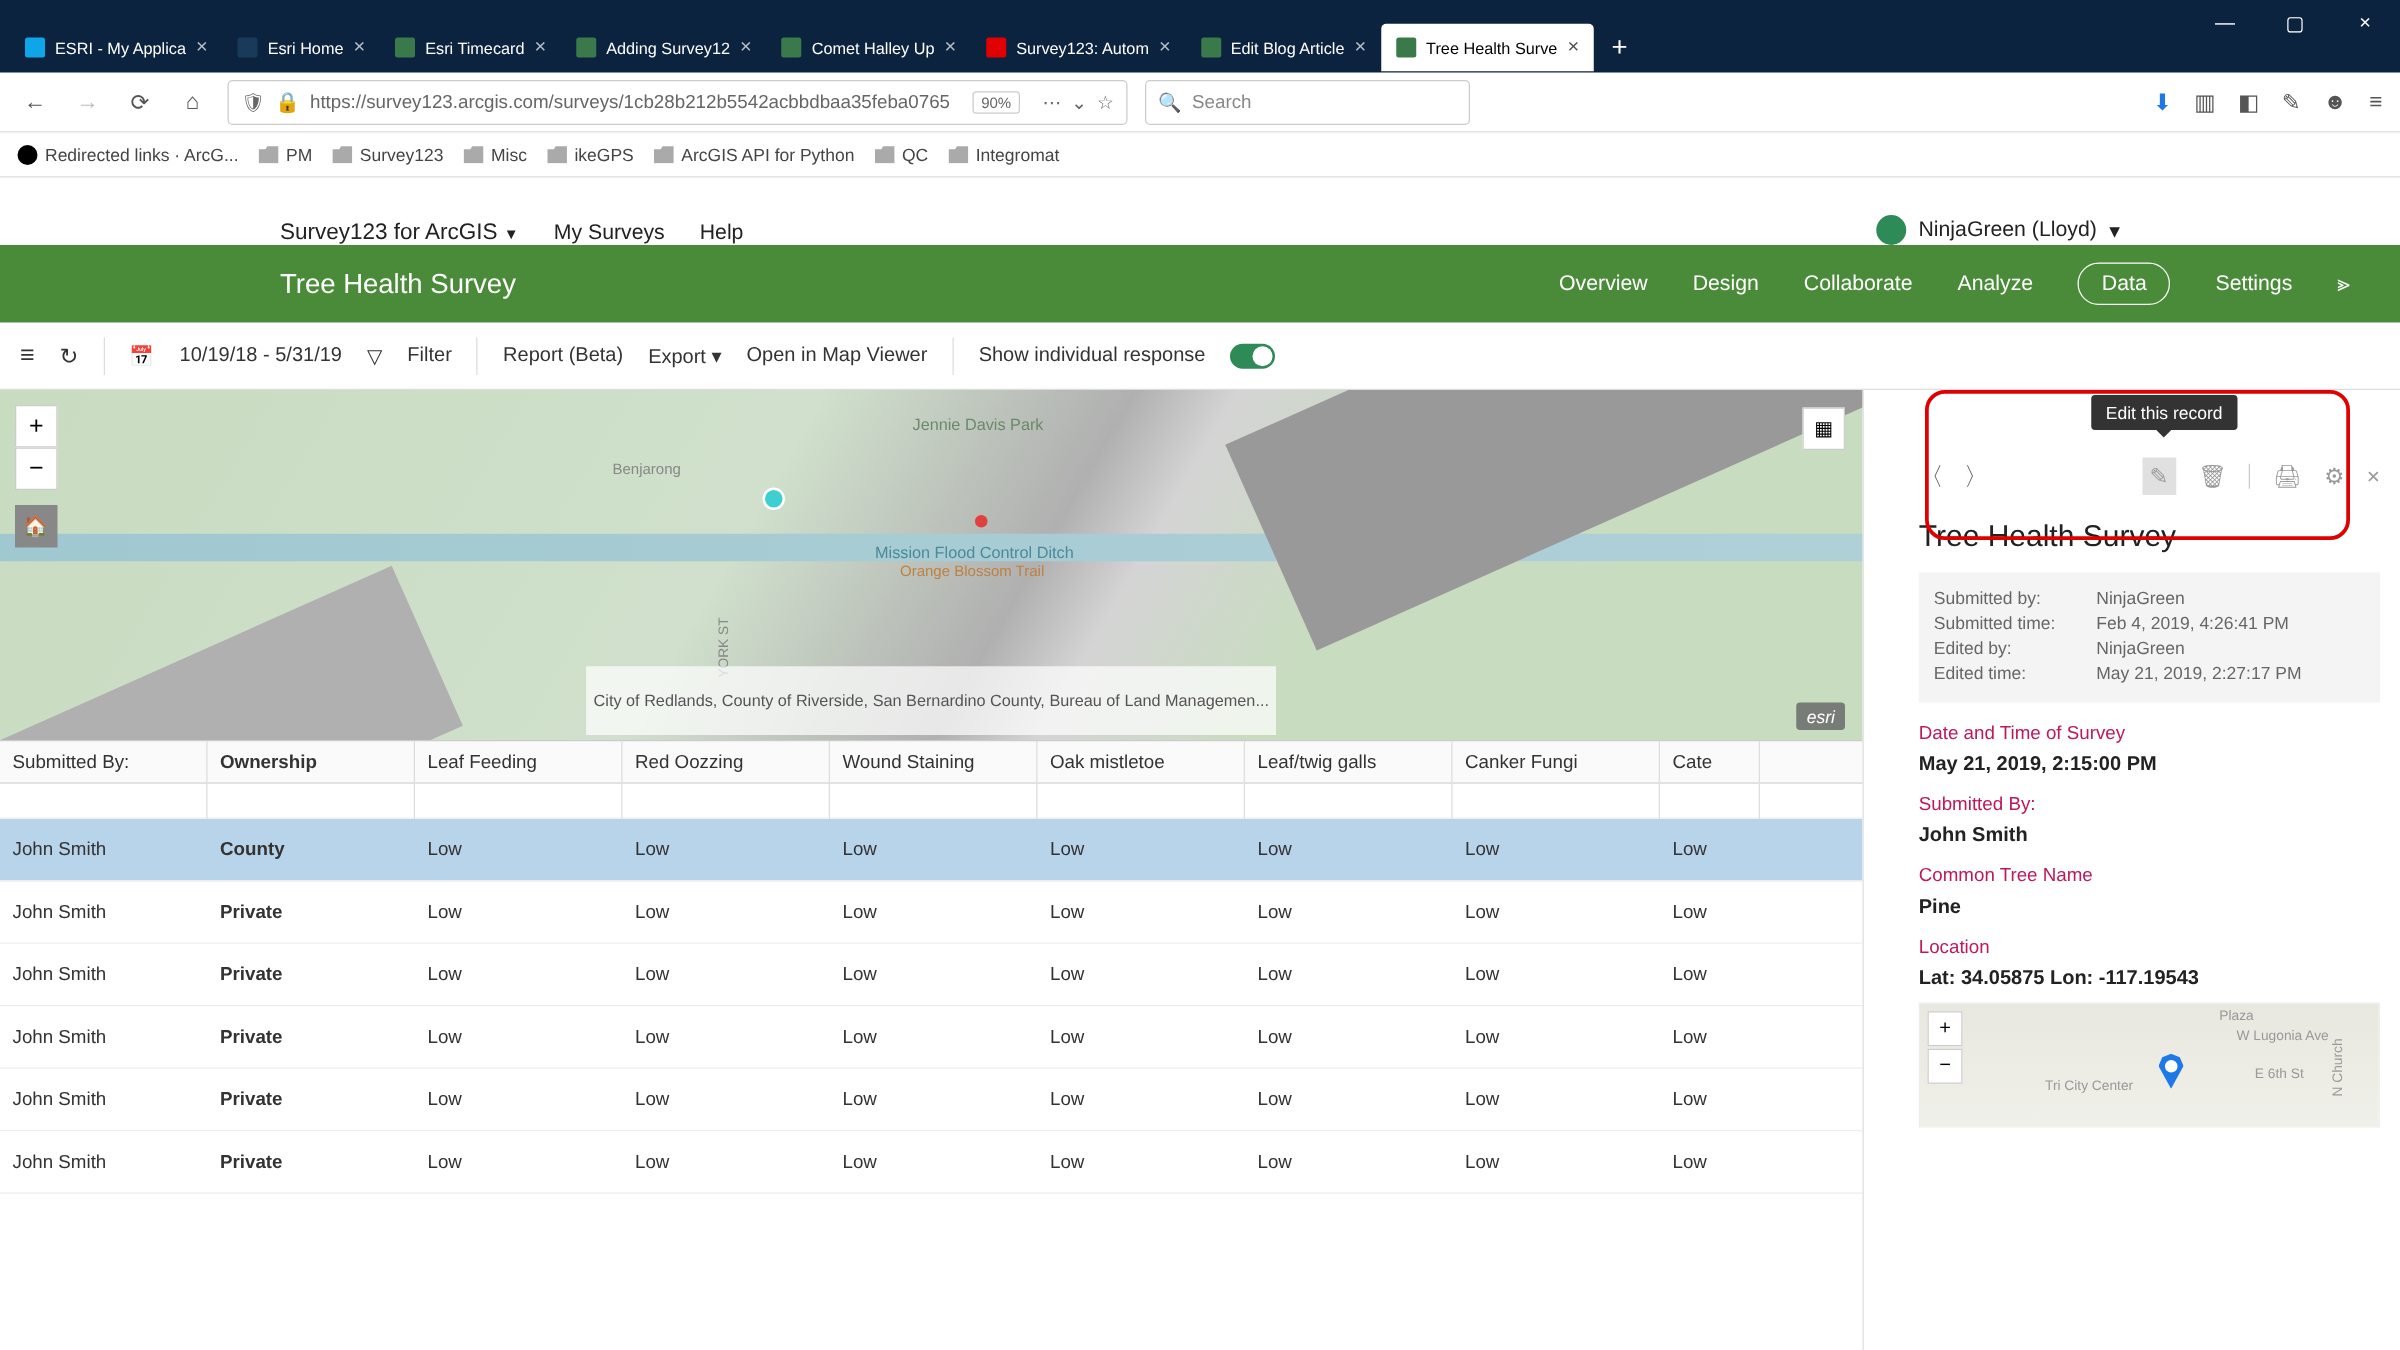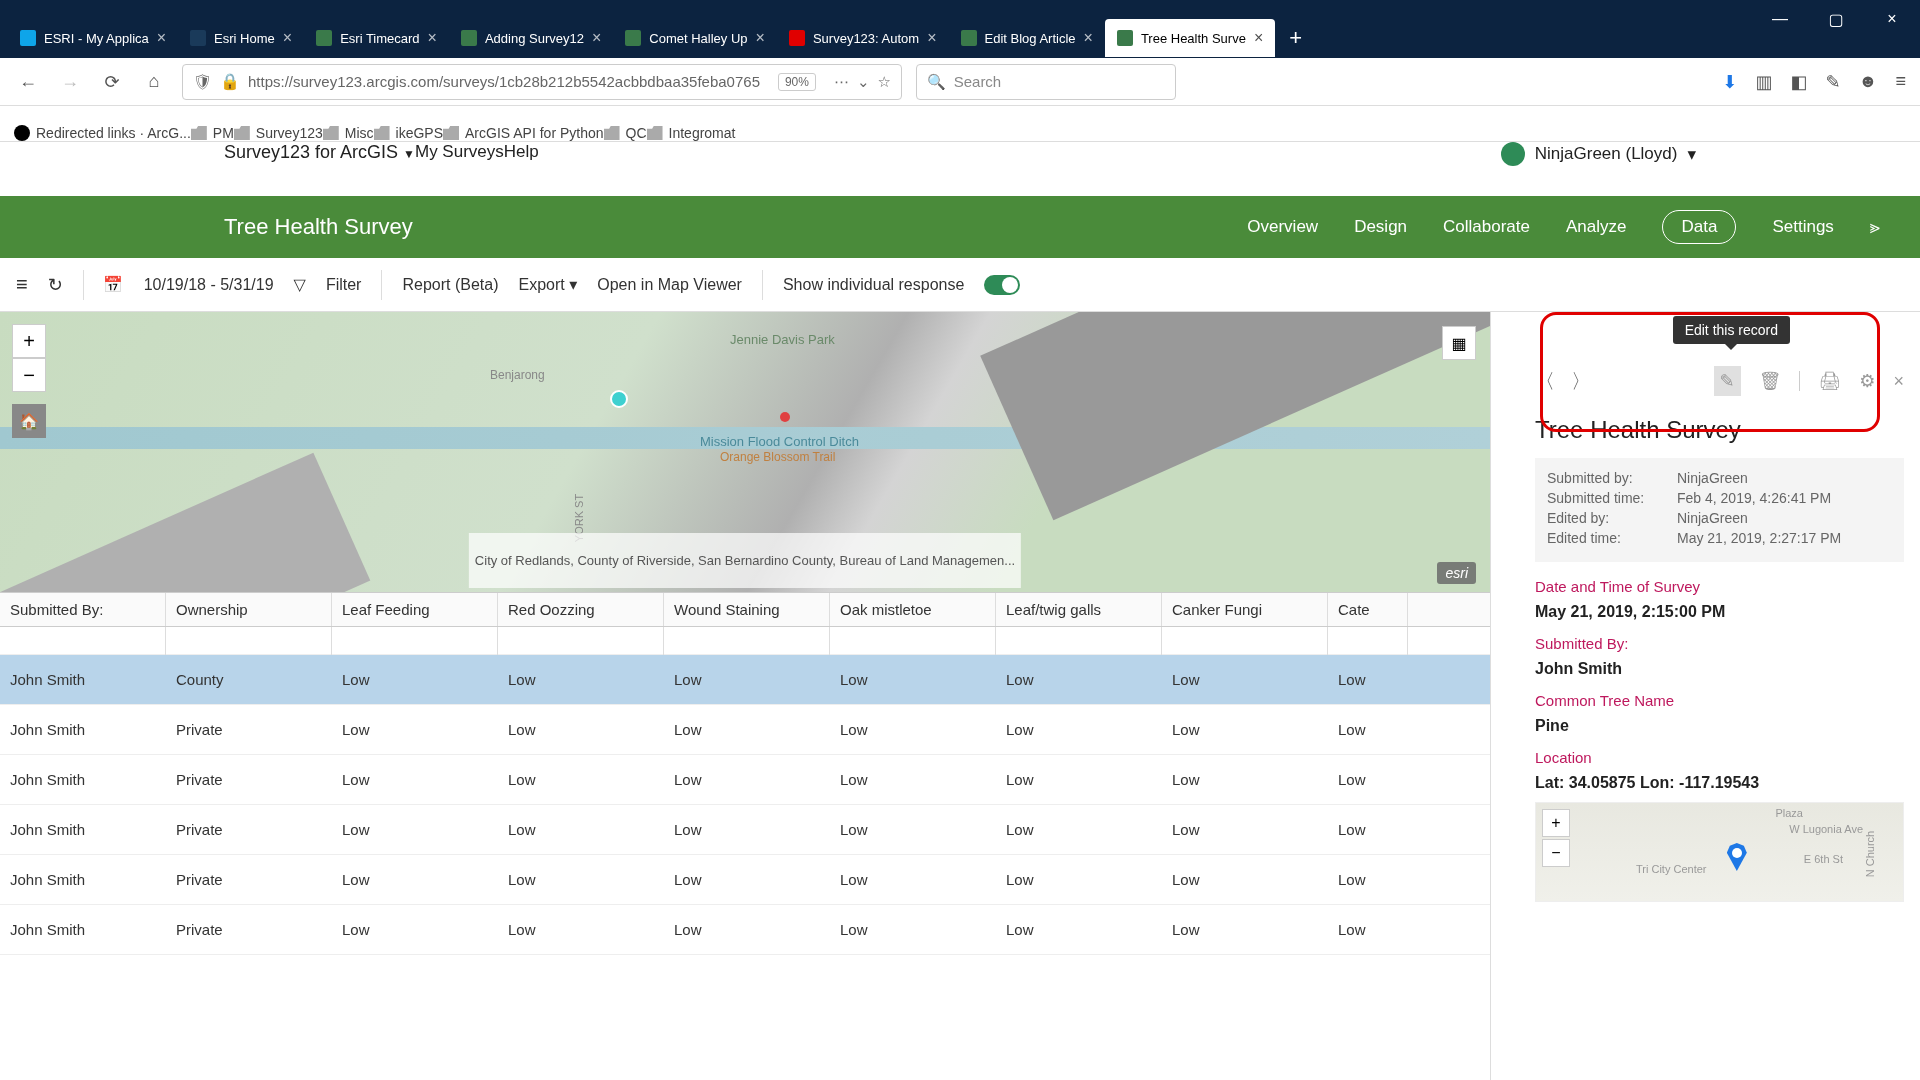--- a/index.html
+++ b/index.html
@@ -13,25 +13,25 @@
 .newtab{color:#fff;font-size:22px;padding:0 14px;cursor:pointer;}
 .window-controls{position:absolute;right:0;top:0;display:flex;height:38px;}
 .window-btn{width:56px;display:flex;align-items:center;justify-content:center;color:#fff;font-size:16px;}
 .addr-bar{height:48px;display:flex;align-items:center;padding:0 14px;gap:14px;background:#fff;border-bottom:1px solid #ddd;}
 .nav-btn{width:28px;height:28px;display:flex;align-items:center;justify-content:center;color:#555;font-size:18px;}
 .url-box{flex:1;max-width:720px;height:36px;border:1px solid #ccc;border-radius:4px;display:flex;align-items:center;padding:0 10px;gap:8px;color:#666;font-size:15px;}
 .url-box .lock{color:#2e8b57;font-size:16px;}
 .zoom-badge{border:1px solid #ccc;border-radius:3px;padding:1px 6px;font-size:12px;color:#666;}
 .search-box{width:260px;height:36px;border:1px solid #ccc;border-radius:4px;display:flex;align-items:center;padding:0 10px;gap:8px;color:#888;font-size:15px;}
 .addr-icons{display:flex;gap:18px;margin-left:auto;color:#555;font-size:18px;}
-.bookmarks{height:36px;display:flex;align-items:flex-end;padding:0 14px;font-size:14px;color:#444;border-bottom:1px solid #ddd;}
+.bookmarks{height:36px;display:flex;align-items:center;padding:0 14px;gap:16px;font-size:14px;color:#444;border-bottom:1px solid #ddd;}
 .bm{display:flex;align-items:center;gap:6px;}
 .bm-icon{width:16px;height:16px;background:#888;display:inline-block;}
 .bm-folder{width:16px;height:14px;background:#aaa;display:inline-block;clip-path:polygon(0 20%,35% 20%,45% 0,100% 0,100% 100%,0 100%);}
-.app-header{height:54px;display:flex;align-items:flex-start;padding:0 224px 0 224px;font-size:18px;position:relative;}
+.app-header{height:54px;display:flex;align-items:flex-end;padding:0 224px 0 224px;gap:28px;font-size:18px;position:relative;}
 .brand{font-weight:400;color:#222;}
 .brand-dd{font-size:12px;}
 .app-header a{color:#222;text-decoration:none;font-size:17px;}
 .user-area{position:absolute;right:224px;display:flex;align-items:center;gap:10px;font-size:17px;color:#222;margin-left:44px;}
 .avatar{width:24px;height:24px;background:#2e8b57;border-radius:50%;display:inline-block;}
 .survey-bar{height:62px;background:#4a8b3a;display:flex;align-items:center;padding:0 40px 0 224px;color:#fff;}
 .survey-title{font-size:22px;}
 .survey-nav{margin-left:auto;display:flex;gap:36px;align-items:center;font-size:17px;}
 .survey-nav .pill{border:1px solid #fff;border-radius:18px;padding:6px 18px;}
 .toolbar{height:54px;border-bottom:1px solid #ddd;display:flex;align-items:center;padding:0 16px;gap:20px;font-size:16px;color:#333;position:relative;}
@@ -49,21 +49,21 @@
 .map-zoom div{width:34px;height:34px;background:#fff;border:1px solid #ccc;display:flex;align-items:center;justify-content:center;font-size:20px;}
 .home-btn{position:absolute;left:12px;top:92px;width:34px;height:34px;background:#888;display:flex;align-items:center;justify-content:center;color:#fff;}
 .basemap-btn{position:absolute;right:14px;top:14px;width:34px;height:34px;background:#fff;border:1px solid #ccc;display:flex;align-items:center;justify-content:center;}
 .esri-logo{position:absolute;right:14px;bottom:8px;background:rgba(100,100,100,0.8);color:#fff;padding:3px 8px;font-size:14px;font-style:italic;border-radius:3px;}
 .attrib{position:absolute;bottom:4px;left:50%;transform:translateX(-50%);color:#555;font-size:13px;background:rgba(255,255,255,0.7);padding:20px 6px;}
 .pt-cyan{position:absolute;width:18px;height:18px;background:#3ed0d0;border-radius:50%;border:2px solid #fff;left:610px;top:78px;}
 .pt-red{position:absolute;width:10px;height:10px;background:#e04040;border-radius:50%;left:780px;top:100px;}
 .table-header{background:#f0f0f0;padding:5px 10px;font-size:15px;font-weight:bold;color:#555;border-top:1px solid #ccc;}
 .table-cols{display:flex;background:#fafafa;border-top:1px solid #ccc;border-bottom:1px solid #ccc;}
 .col{padding:8px 10px;font-size:15px;color:#333;border-right:1px solid #ddd;}
-.c0{width:166px;}.c1{width:166px;}.c2{width:166px;}.c3{width:166px;}.c4{width:166px;}.c5{width:166px;}.c6{width:166px;}.c7{width:166px;}.c8{width:80px;}
+.c0{width:166px;}.c1{width:166px;font-weight:bold;}.c2{width:166px;}.c3{width:166px;}.c4{width:166px;}.c5{width:166px;}.c6{width:166px;}.c7{width:166px;}.c8{width:80px;}
 .filter-row{display:flex;background:#fff;height:28px;border-bottom:1px solid #eee;}
 .filter-row .col{height:28px;padding:4px 10px;}
 .data-row{display:flex;border-bottom:1px solid #eee;}
 .data-row .cell{padding:16px 10px;font-size:15px;color:#333;}
 .data-row.selected{background:#b8d4ea;}
 .table-scroll{flex:1;overflow:auto;position:relative;}
 .right-pane{width:430px;border-left:1px solid #ddd;display:flex;flex-direction:column;position:relative;overflow:hidden;padding-left:28px;}
 .rec-header{display:flex;align-items:center;padding:10px 16px;gap:14px;justify-content:flex-end;font-size:16px;color:#666;}
 .rec-nav{display:flex;gap:16px;align-items:center;font-size:20px;}
 .rec-icons{display:flex;gap:18px;align-items:center;font-size:18px;color:#999;}

